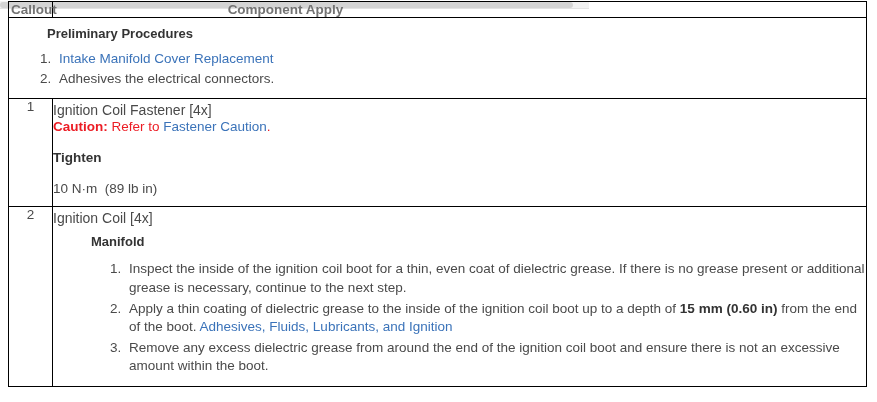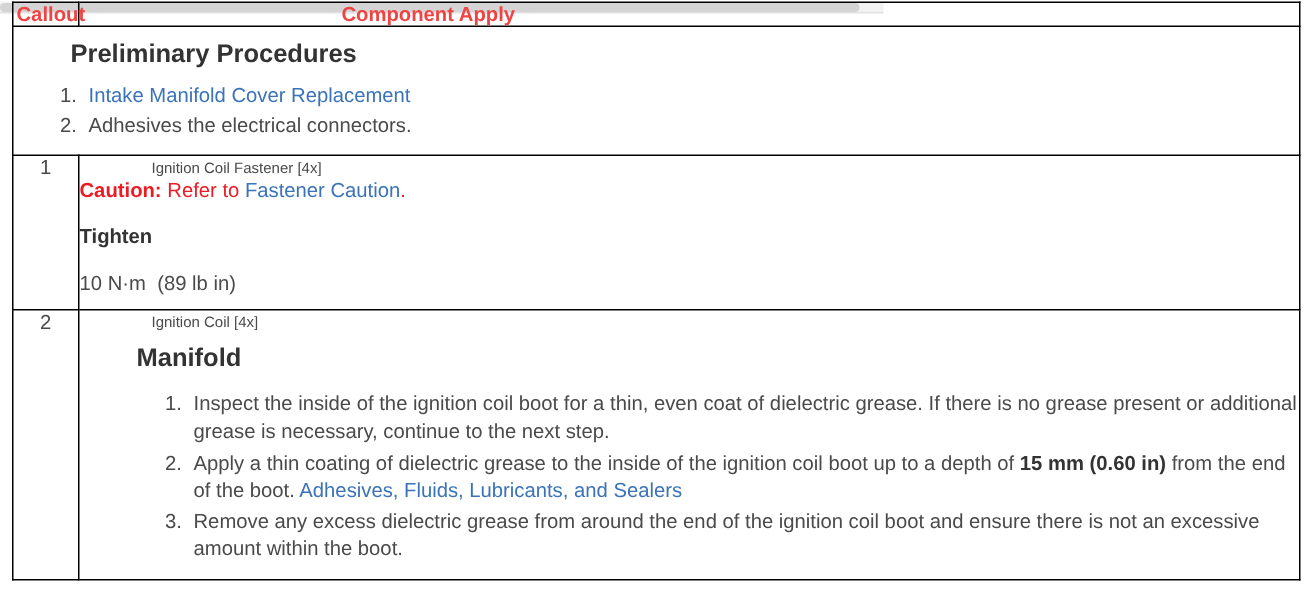--- a/index.html
+++ b/index.html
@@ -62,21 +62,21 @@
     border: 1px solid #000000;
     vertical-align: top;
     padding: 0;
   }
   col.c-callout { width: 44px; }
   col.c-name    { width: 814px; }
 
   
   thead th {
     font-weight: bold;
-    color: #ef4444;
+    color: #737373;
     font-size: 13.5px;
     padding: 1px 0 3px 0;
     border-top: none;
     border-left: none;
     border-right: none;
   }
   thead th.h-callout {
     text-align: left;
     padding-left: 2px;
     border-right: 1px solid #000;
@@ -94,28 +94,27 @@
     vertical-align: middle;
     font-size: 13.5px;
     color: #4a4a4a;
     border-left: none;
   }
 
   td.body { padding: 0 6px 0 4px; }
   td.span2 { padding: 0 6px 0 4px; border-left: none; border-right: 1px solid #000; }
   .title-line {
     padding-top: 3px;
-    font-size: 10px;
-    color: #4a4a4a;
-    margin-left: 48px;
+    font-size: 14px;
+    color: #4a4a4a;
   }
   .sub-head {
     font-weight: bold;
     color: #333333;
-    font-size: 17px;
+    font-size: 13px;
     margin: 8px 0 0 38px;
   }
   .sub-head.tight { margin-left: 38px; }
 
   ol.steps {
     margin: 9px 0 10px 0;
     padding-left: 46px;
     font-size: 13.5px;
     color: #4a4a4a;
   }
@@ -207,21 +206,21 @@
       <tr>
         <td class="callout">2</td>
         <td class="body">
           <div class="title-line">Ignition Coil [4x]</div>
 
           <div class="sub-head tight">Manifold</div>
 
           <ol class="steps proc-steps">
             <li><span>Inspect the inside of the ignition coil boot for a thin, even coat of dielectric grease. If there is no grease present or additional grease is necessary, continue to the next step.</span></li>
 
-            <li><span>Apply a thin coating of dielectric grease to the inside of the ignition coil boot up to a depth of </span><strong class="meas">15 mm (0.60 in)</strong><span> from the end of the boot. </span><a class="lnk">Adhesives, Fluids, Lubricants, and Sealers</a></li>
+            <li><span>Apply a thin coating of dielectric grease to the inside of the ignition coil boot up to a depth of </span><strong class="meas">15 mm (0.60 in)</strong><span> from the end of the boot. </span><a class="lnk">Adhesives, Fluids, Lubricants, and Ignition</a></li>
 
             <li><span>Remove any excess dielectric grease from around the end of the ignition coil boot and ensure there is not an excessive amount within the boot.</span></li>
           </ol>
         </td>
       </tr>
 
     </tbody>
   </table>
 </div>
 

